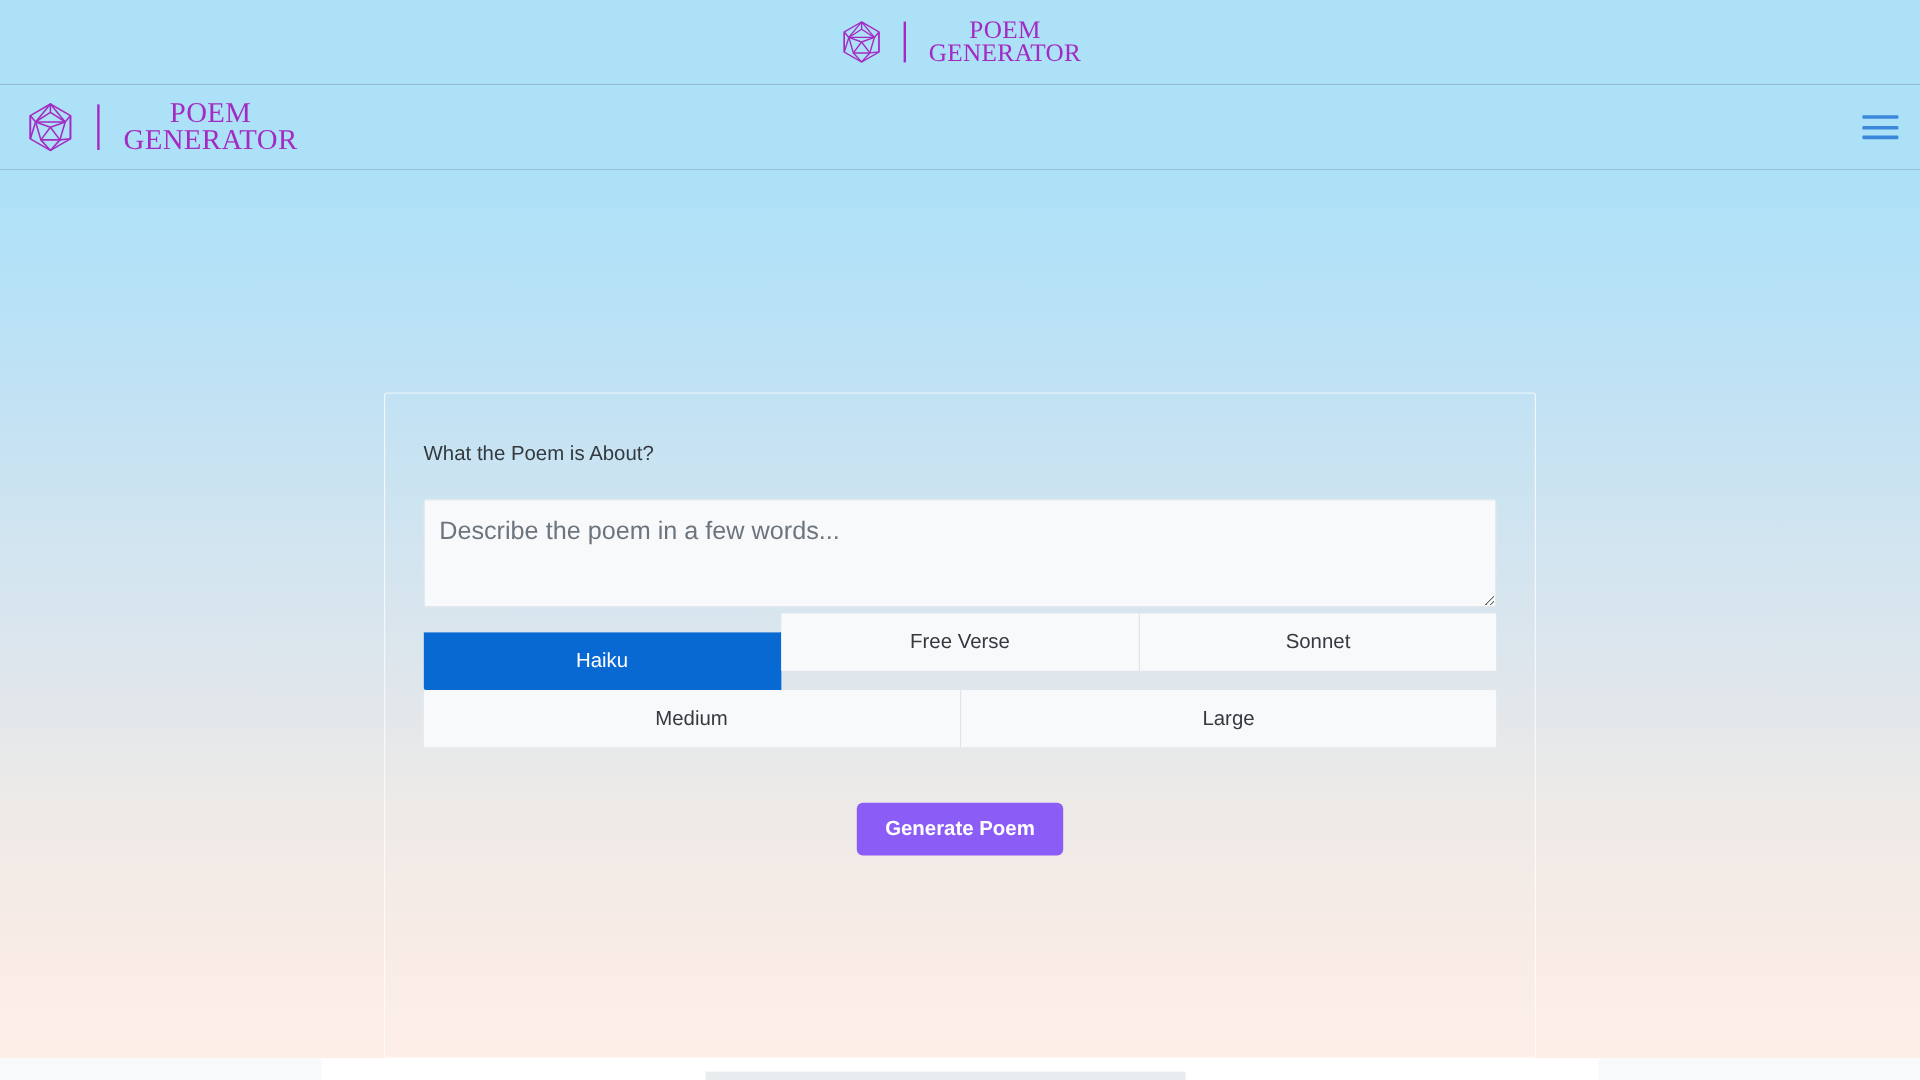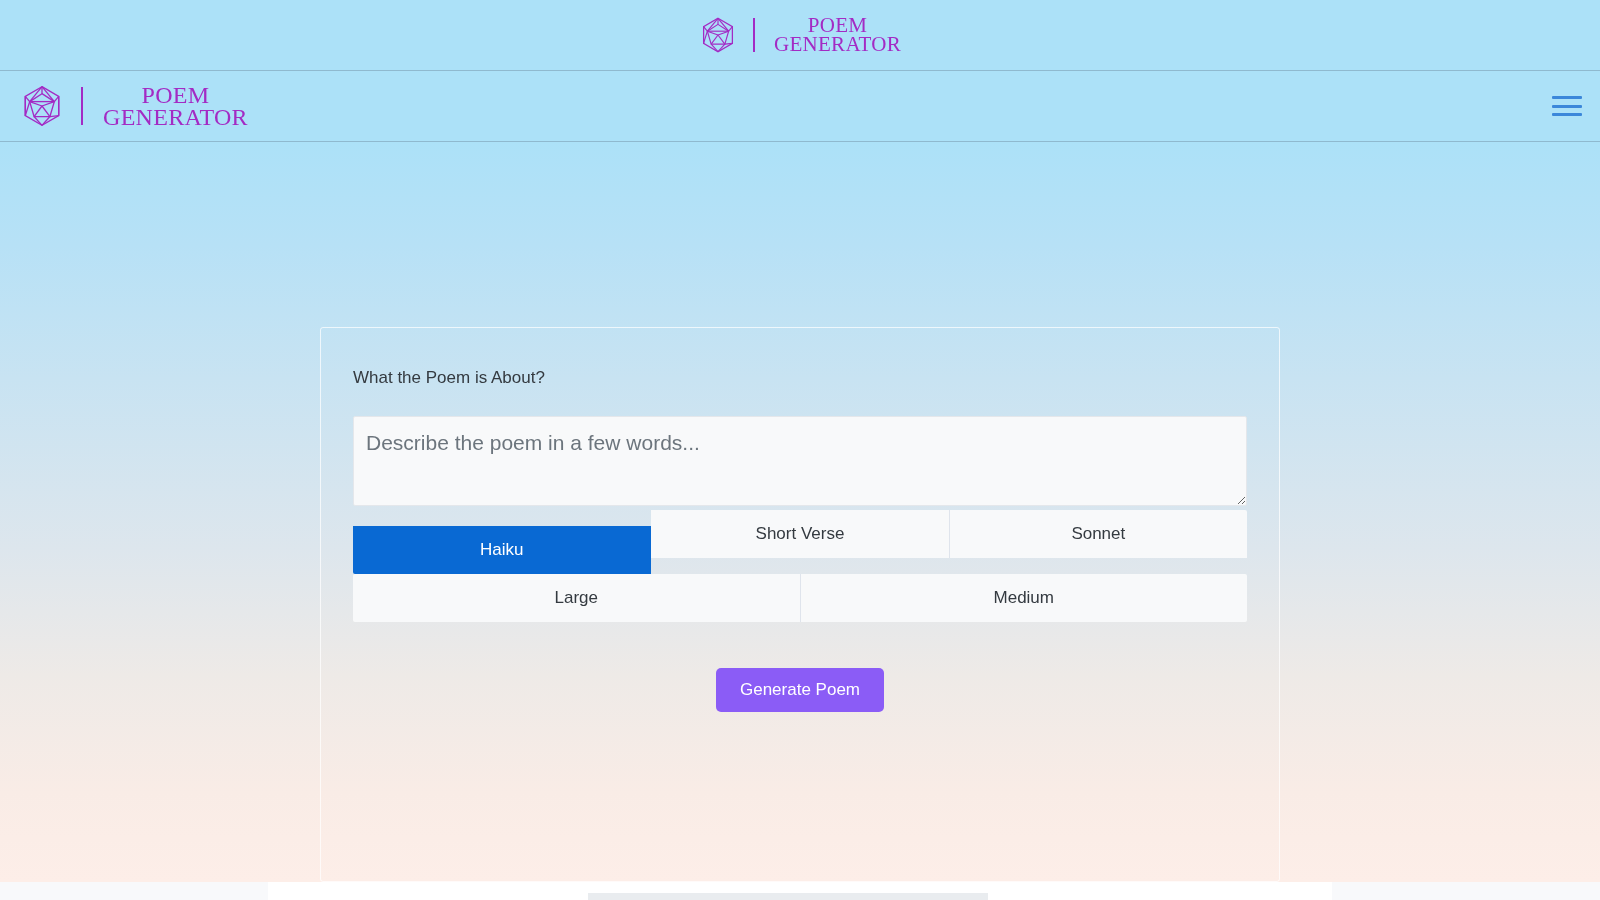--- a/index.html
+++ b/index.html
@@ -183,20 +183,21 @@
 
   .generate-btn {
     background: #8b5cf6;
     color: #ffffff;
     border: none;
     border-radius: 5px;
     font-family: "Liberation Sans", sans-serif;
     font-size: 17px;
     padding: 12px 24px;
     cursor: pointer;
+    font-weight: bold;
   }
 
   
   .bottom-strip {
     height: 18px;
     background: #ffffff;
     position: relative;
   }
   .bottom-strip .side-l,
   .bottom-strip .side-r {
@@ -293,28 +294,28 @@
 <div class="stage">
   <div class="card">
 
     <label class="field-label">What the Poem is About?</label>
 
     <textarea class="prompt-input" placeholder="Describe the poem in a few words..." style=""></textarea>
 
 
     <div class="btn-group">
       <button class="btn-opt active">Haiku</button>
-      <button class="btn-opt">Short Verse</button>
+      <button class="btn-opt">Free Verse</button>
       <button class="btn-opt">Sonnet</button>
     </div>
 
 
     <div class="btn-group">
+      <button class="btn-opt">Medium</button>
       <button class="btn-opt">Large</button>
-      <button class="btn-opt">Medium</button>
     </div>
 
     <div class="generate-wrap">
       <button class="generate-btn">Generate Poem</button>
     </div>
 
   </div>
 </div>
 
 <div class="bottom-strip">

